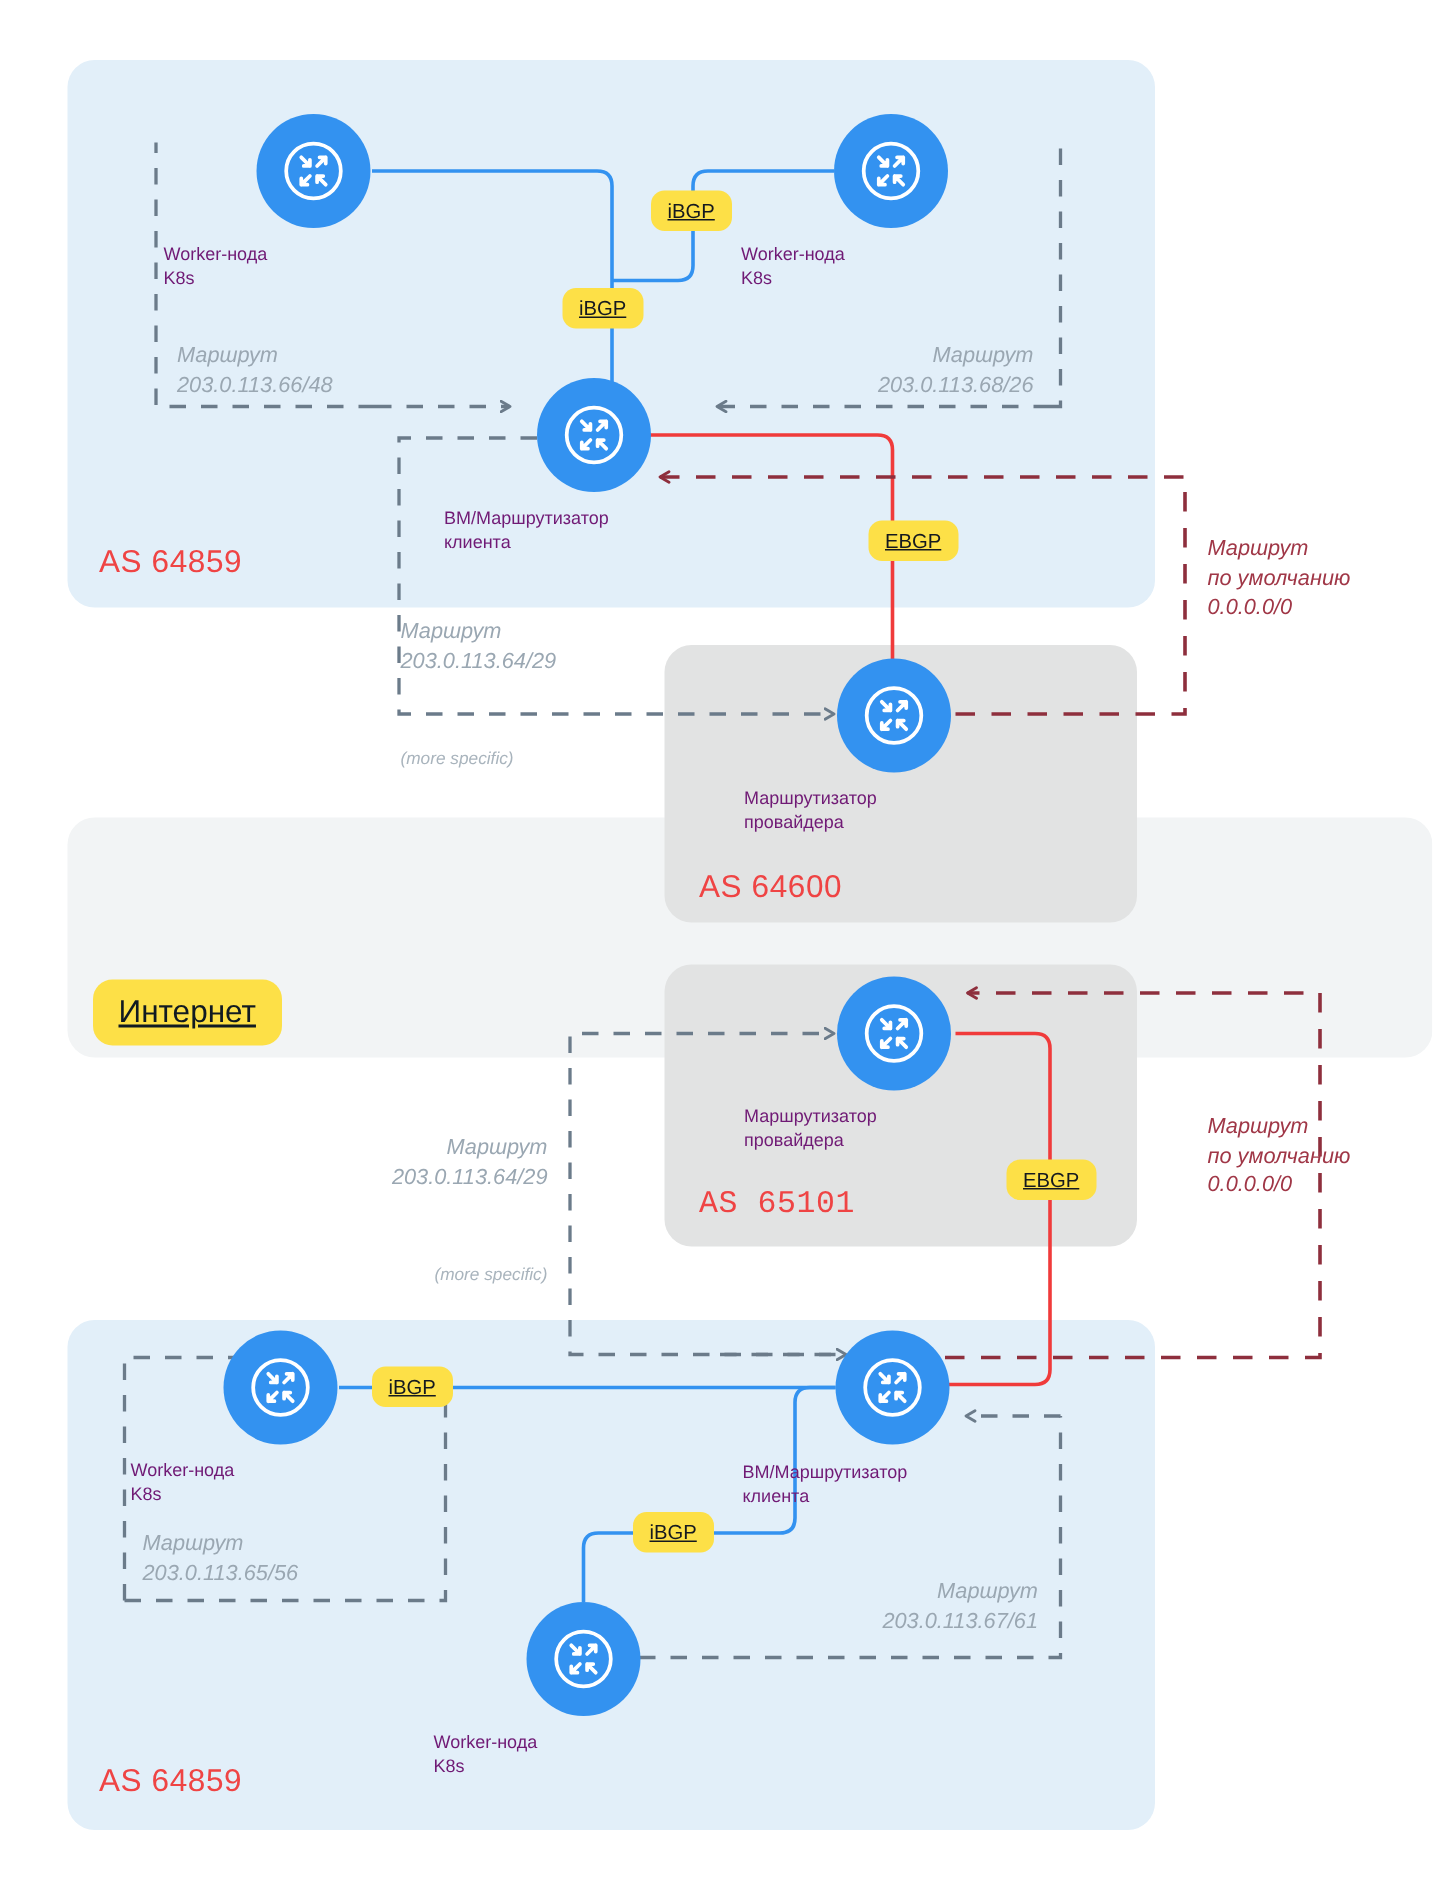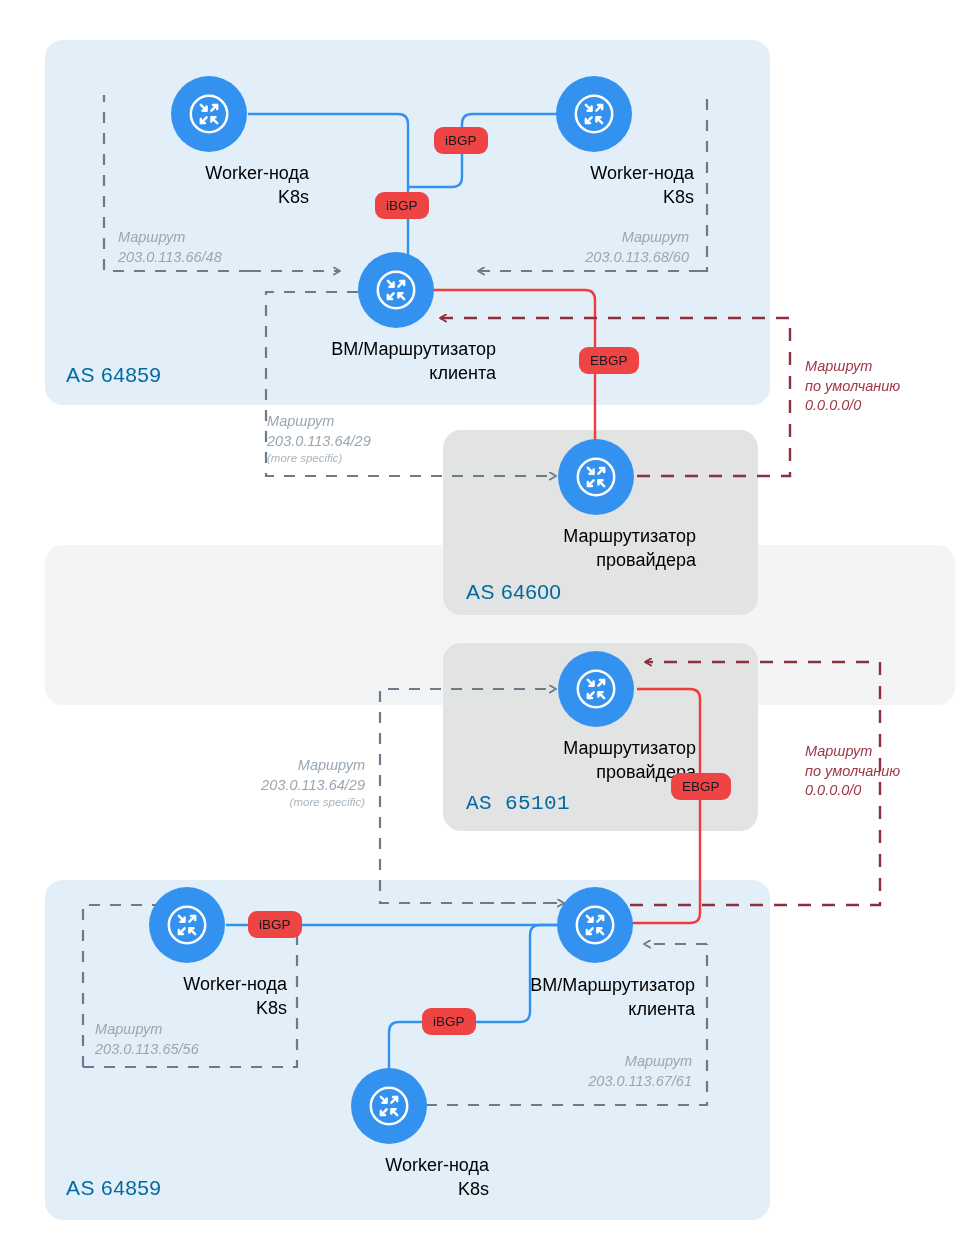--- a/index.html
+++ b/index.html
@@ -26,78 +26,80 @@
   
   .zone {
     position: absolute;
     border-radius: 18px;
   }
   .zone-blue { background: #e2eff9; }
   .zone-grey { background: #e2e3e3; }
   .zone-band { background: #f2f4f5; }
   .zone-label {
     position: absolute;
-    color: #0369a1;
+    color: #ef4444;
     font-size: 21px;
     letter-spacing: 0.4px;
     white-space: nowrap;
   }
   
   .node {
     position: absolute;
     width: 76px;
     height: 76px;
     border-radius: 50%;
     background: #3392f0;
     display: flex;
     align-items: center;
     justify-content: center;
   }
   .node svg { display: block; }
   .node-caption {
     position: absolute;
-    text-align: right;
-    color: #000000;
-    font-size: 18px;
+    text-align: left;
+    color: #701a75;
+    font-size: 12px;
     line-height: 1.32;
     white-space: nowrap;
   }
   
   .pill {
     position: absolute;
-    background: #ef4444;
+    background: #fde047;
     border-radius: 9px;
     color: #15191f;
     font-size: 13.5px;
     display: flex;
     align-items: center;
     justify-content: center;
     padding: 0 11px;
     height: 27px;
     white-space: nowrap;
+    text-decoration: underline;
   }
   .pill-big {
     font-size: 21px;
     height: 44px;
     border-radius: 13px;
     padding: 0 17px;
     color: #111a21;
   }
   
   .route-note {
     position: absolute;
     color: #9aa7b2;
     font-size: 14.5px;
     line-height: 1.35;
     white-space: nowrap;
     font-style: italic;
   }
   .route-note .sub {
     font-size: 11.5px;
     color: #a9b4bd;
+    margin-top: 48px;
   }
   .route-note.ralign { text-align: right; }
   .route-note.red {
     color: #a03747;
     font-size: 14.5px;
   }
 </style>
 </head>
 <body>
 
@@ -159,20 +161,21 @@
   </svg>
 
   <div class="zone-label" style="left:66px; top:363px;">AS 64859</div>
 
   <div class="zone-label" style="left:466px; top:580px;">AS 64600</div>
 
   <div class="zone-label" style="left:466px; top:792px;font-family:Liberation Mono, monospace;">AS 65101</div>
 
   <div class="zone-label" style="left:66px; top:1176px;">AS 64859</div>
 
+  <div class="pill pill-big" style="left:62px; top:653px;">Интернет</div>
 
   <div class="node" style="left:171px; top:76px;">
     <span>
       <svg width="46" height="46" viewBox="0 0 48 48">
         <circle cx="24" cy="24" r="19" fill="none" stroke="#fff" stroke-width="2.6"></circle>
         <path d="M15.5 14.5 L21.5 20.5 M21.5 20.5 L21.5 16.2 M21.5 20.5 L17.2 20.5" stroke="#fff" stroke-width="2.6" stroke-linecap="round" stroke-linejoin="round" fill="none"></path>
         <path d="M32.5 14.5 L26.5 20.5 M32.5 14.5 L28.2 14.5 M32.5 14.5 L32.5 18.8" stroke="#fff" stroke-width="2.6" stroke-linecap="round" stroke-linejoin="round" fill="none"></path>
         <path d="M15.5 33.5 L21.5 27.5 M15.5 33.5 L19.8 33.5 M15.5 33.5 L15.5 29.2" stroke="#fff" stroke-width="2.6" stroke-linecap="round" stroke-linejoin="round" fill="none"></path>
         <path d="M32.5 33.5 L26.5 27.5 M26.5 27.5 L26.5 31.8 M26.5 27.5 L30.8 27.5" stroke="#fff" stroke-width="2.6" stroke-linecap="round" stroke-linejoin="round" fill="none"></path>
       </svg>
@@ -307,21 +310,21 @@
 
   <div class="pill" style="left:422px; top:1008px;">iBGP</div>
 
   <div class="route-note" style="left:118px; top:228px;">
     <div>Маршрут</div>
     <div>203.0.113.66/48</div>
   </div>
 
   <div class="route-note ralign" style="left:474px; top:228px; width:215px;">
     <div>Маршрут</div>
-    <div>203.0.113.68/60</div>
+    <div>203.0.113.68/26</div>
   </div>
 
   <div class="route-note" style="left:267px; top:412px;">
     <div>Маршрут</div>
     <div>203.0.113.64/29</div>
     <div class="sub">(more specific)</div>
   </div>
 
   <div class="route-note ralign" style="left:180px; top:756px; width:185px;">
     <div>Маршрут</div>

